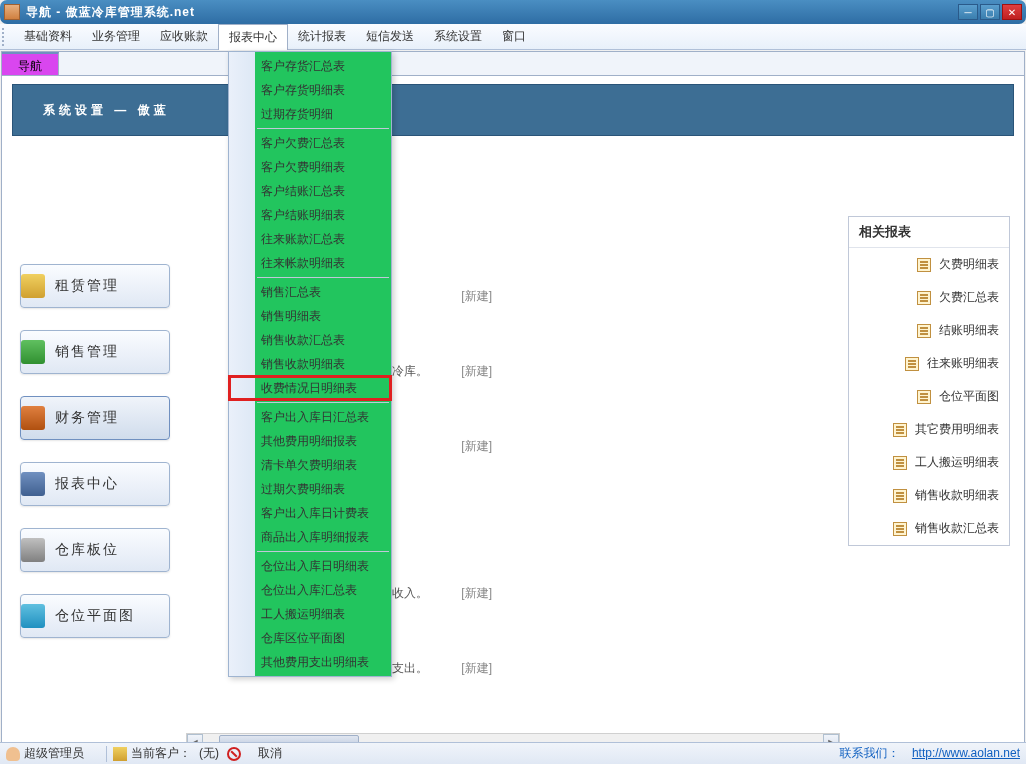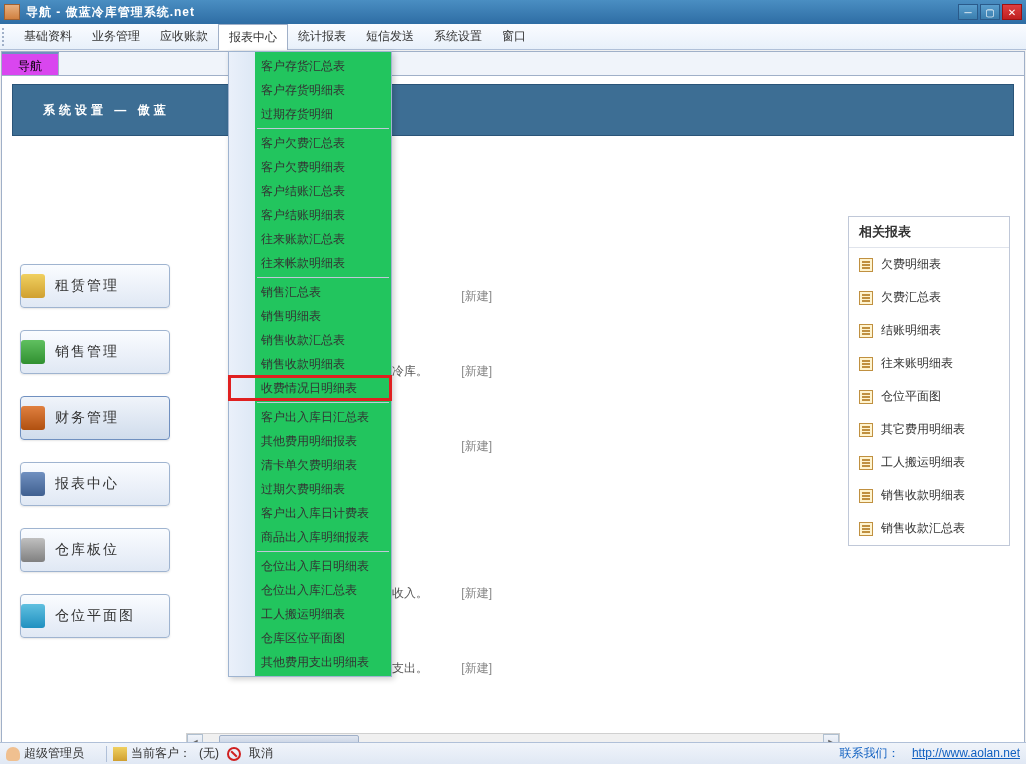--- a/index.html
+++ b/index.html
@@ -1,19 +1,19 @@
 <!DOCTYPE html>
 <html><head>
   <meta charset="utf-8">
   <style>
     * { margin: 0; padding: 0; box-sizing: border-box; font-family: "Microsoft YaHei", SimSun, Arial, sans-serif; font-size: 12px; }
     body { width: 1026px; height: 764px; background: #f0f0f0; overflow: hidden; }
     
     
-    .title-bar { height: 24px; background: linear-gradient(#4a8ec2, #2e6da4); display: flex; align-items: center; padding: 0 4px; color: #fff; }
+    .title-bar { height: 24px; background: linear-gradient(#4a8ec2, #2e6da4); display: flex; align-items: center; padding: 0 4px; color: #fff; border-radius: 7px; }
     .title-icon { width: 16px; height: 16px; background: linear-gradient(#e8b080, #d08040); margin-right: 6px; border: 1px solid #a06030; }
     .title-text { flex: 1; font-weight: bold; letter-spacing: 1px; }
     .win-btns { display: flex; gap: 2px; }
     .win-btn { width: 20px; height: 16px; background: linear-gradient(#5a9ece, #3a7eae); border: 1px solid #2a5a8a; display: flex; align-items: center; justify-content: center; cursor: pointer; font-size: 10px; color: #fff; }
     .win-btn.close { background: linear-gradient(#e04040, #c02020); border-color: #a01010; }
     
     
     .menu-bar { height: 26px; background: linear-gradient(#fafcff, #e8f0fa); border-bottom: 1px solid #b0c0d8; display: flex; align-items: center; padding: 0 2px; }
     .menu-drag { width: 6px; height: 18px; border-left: 2px dotted #a0b0c8; margin-right: 6px; }
     .menu-item { padding: 4px 10px; cursor: pointer; color: #333; }
@@ -56,21 +56,21 @@
     
     
     .center-col { position: absolute; left: 190px; top: 204px; width: 300px; }
     .center-item { display: flex; align-items: center; margin-bottom: 58px; color: #555; }
     .center-item .ci-text { flex: 1; padding-left: 200px; }
     .center-item .ci-new { color: #888; }
     
     
     .right-panel { position: absolute; right: 14px; top: 132px; width: 162px; background: #fff; border: 1px solid #c0c8d8; }
     .rp-header { padding: 6px 10px; font-weight: bold; font-size: 13px; color: #333; border-bottom: 1px solid #e0e4ec; }
-    .rp-item { display: flex; align-items: center; padding: 8px 10px; cursor: pointer; }
+    .rp-item { display: flex; align-items: center; padding: 8px 10px; cursor: pointer; justify-content: flex-end; }
     .rp-icon { width: 14px; height: 14px; border: 1px solid #c09040; background: #fff4d0; margin-right: 8px; position: relative; }
     .rp-icon::after { content: ""; position: absolute; left: 2px; top: 2px; right: 2px; height: 2px; background: #c09040; box-shadow: 0 3px 0 #c09040, 0 6px 0 #c09040; }
     .rp-label { color: #333; }
     
     
     .hscroll { position: absolute; left: 184px; right: 184px; bottom: 2px; height: 17px; background: #f0f0f0; border: 1px solid #d0d0d0; display: flex; align-items: center; }
     .hs-thumb { width: 140px; height: 13px; background: linear-gradient(#e0e6f0, #c0cce0); border: 1px solid #a0b0c8; border-radius: 2px; margin-left: 16px; }
     .hs-btn { width: 16px; height: 15px; background: linear-gradient(#f0f4fa, #d8e0ec); border: 1px solid #b0c0d0; display: flex; align-items: center; justify-content: center; font-size: 9px; color: #666; }
     .hs-track { flex: 1; }
     
@@ -262,19 +262,19 @@
   <div class="sb-seg">
     <div class="sb-icon user"></div>
     <span>超级管理员</span>
   </div>
   <div class="sb-sep"></div>
   <div class="sb-seg">
     <div class="sb-icon cust"></div>
     <span>当前客户：</span>
     <span style="margin:0 8px;">(无)</span>
     <div class="sb-icon cancel"></div>
-    <span style="margin-left:4px;">取消</span>
+    <span style="margin-left:13px;">取消</span>
   </div>
   <div class="sb-right">
     <span>联系我们：</span>
     <a href="#">http://www.aolan.net</a>
   </div>
 </div>
 
 </body></html>

